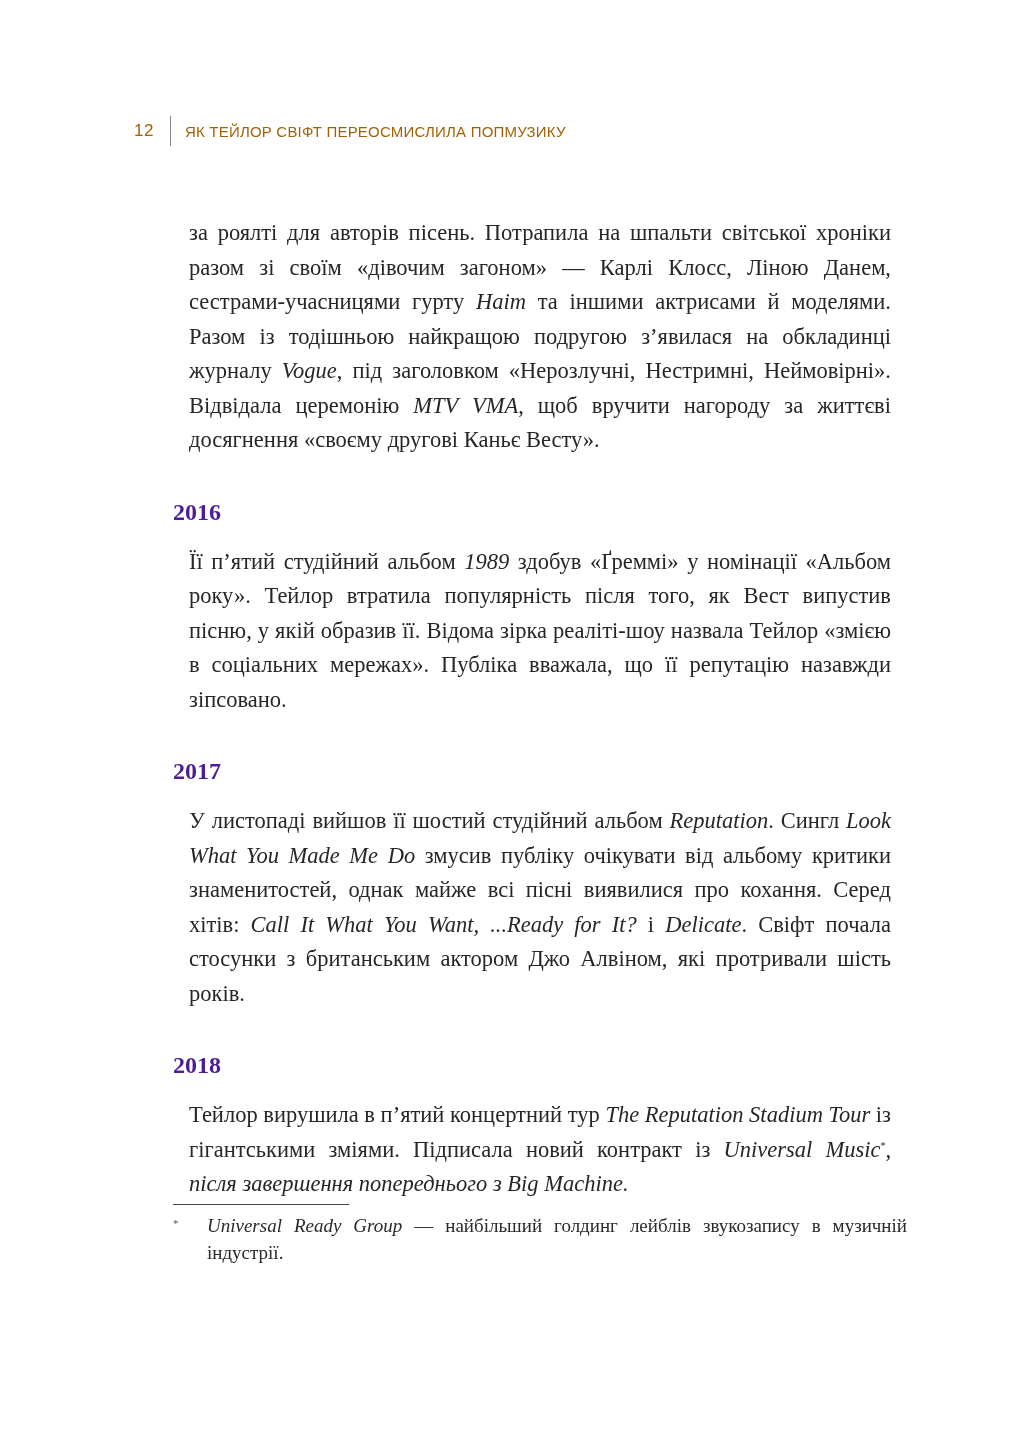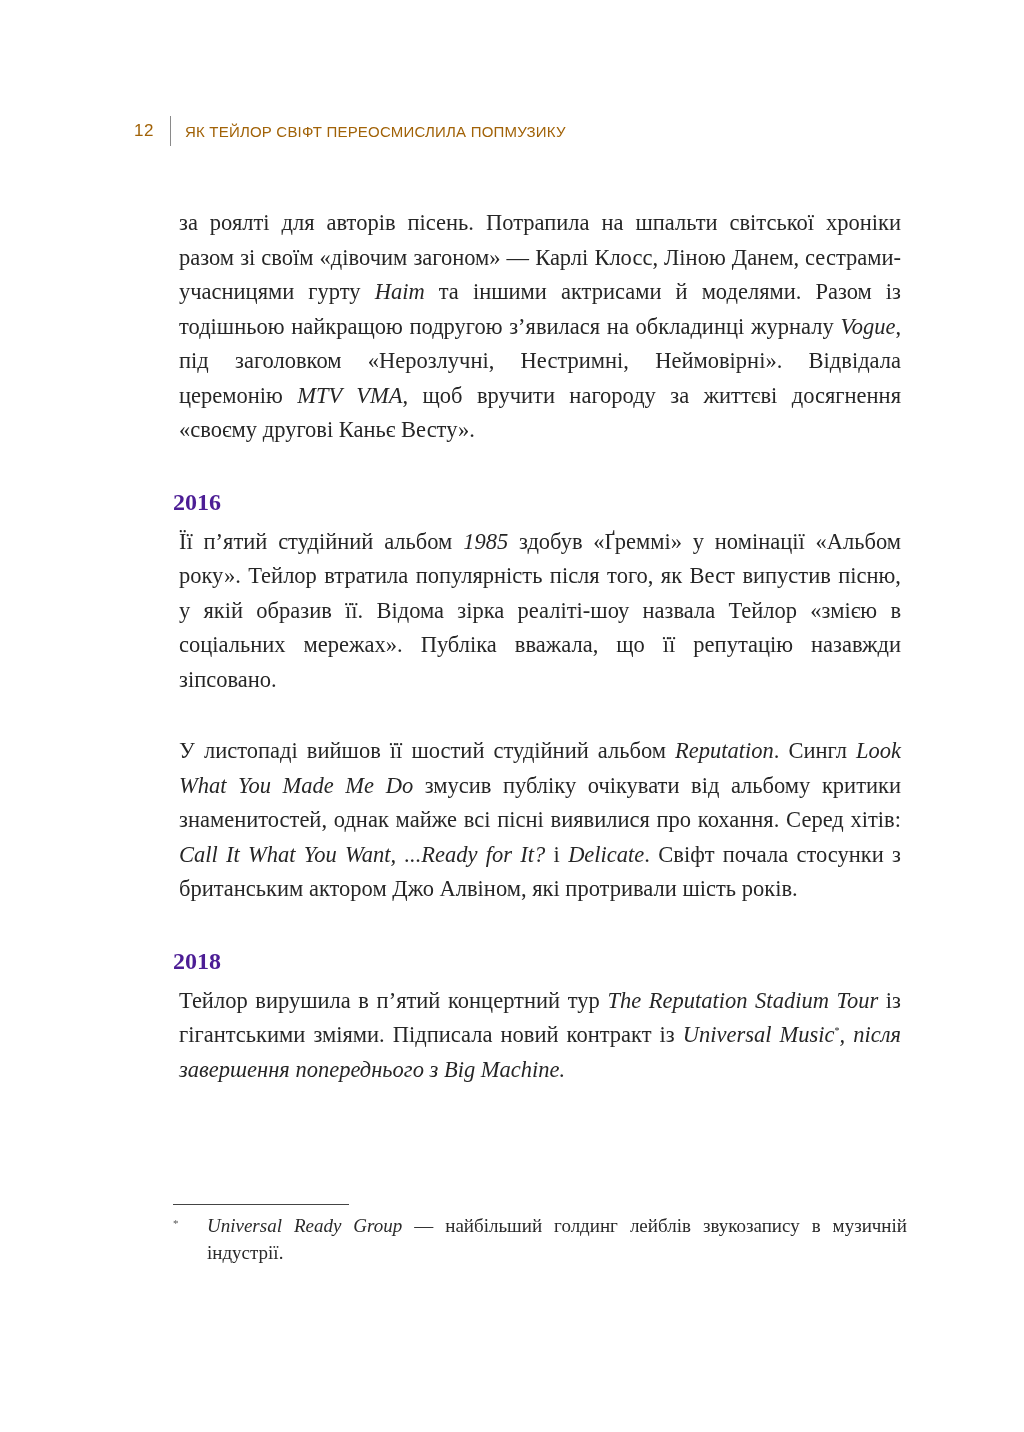--- a/index.html
+++ b/index.html
@@ -46,21 +46,21 @@
       left: 173px;
       top: 200px;
       width: 734px;
       font-family: "Liberation Serif", serif;
       font-size: 22.5px;
       line-height: 34.5px;
       text-align: justify;
       color: #262626;
     }
     .content p {
-      margin: 6px;
+      margin: 16px;
     }
     .year {
       font-family: "Liberation Serif", serif;
       font-weight: bold;
       font-size: 24px;
       line-height: 34px;
       color: #4c1d95;
       margin: 0;
     }
     .section {
@@ -110,24 +110,25 @@
   <span class="page-number">12</span>
   <span class="head-divider"></span>
   <span class="head-title">ЯК ТЕЙЛОР СВІФТ ПЕРЕОСМИСЛИЛА ПОПМУЗИКУ</span>
 </div>
 
 <div class="content">
   <p><span>за роялті для авторів пісень. Потрапила на шпальти світської хроніки разом зі своїм «дівочим загоном» — Карлі Клосс, Ліною Данем, сестрами-учасницями гурту </span><i>Haim</i><span> та іншими актрисами й моделями. Разом із тодішньою найкращою подругою з’явилася на обкладинці журналу </span><i>Vogue</i><span>, під заголовком «Нерозлучні, Нестримні, Неймовірні». Відвідала церемонію </span><i>MTV VMA</i><span>, щоб вручити нагороду за життєві досягнення «своєму другові Каньє Весту».</span></p>
 
   <div class="section">
     <h3 class="year">2016</h3>
-    <p><span>Її п’ятий студійний альбом </span><i>1985</i><span> здобув «Ґреммі» у номінації «Альбом року». Тейлор втратила популярність після того, як Вест випустив пісню, у якій образив її. Відома зірка реаліті-шоу назвала Тейлор «змією в соціальних мережах». Публіка вважала, що її репутацію назавжди зіпсовано.</span></p>
+    <p><span>Її п’ятий студійний альбом </span><i>1989</i><span> здобув «Ґреммі» у номінації «Альбом року». Тейлор втратила популярність після того, як Вест випустив пісню, у якій образив її. Відома зірка реаліті-шоу назвала Тейлор «змією в соціальних мережах». Публіка вважала, що її репутацію назавжди зіпсовано.</span></p>
   </div>
 
   <div class="section">
+    <h3 class="year">2017</h3>
     <p><span>У листопаді вийшов її шостий студійний альбом </span><i>Reputation</i><span>. Сингл </span><i>Look What You Made Me Do</i><span> змусив публіку очікувати від альбому критики знаменитостей, однак майже всі пісні виявилися про кохання. Серед хітів: </span><i>Call It What You Want, ...Ready for It?</i><span> і </span><i>Delicate</i><span>. Свіфт почала стосунки з британським актором Джо Алвіном, які протривали шість років.</span></p>
   </div>
 
   <div class="section">
     <h3 class="year">2018</h3>
     <p><span>Тейлор вирушила в п’ятий концертний тур </span><i>The Reputation Stadium Tour</i><span> із гігантськими зміями. Підписала новий контракт із </span><i>Universal Music</i><sup>*</sup><i>, після завершення попереднього з Big Machine.</i></p>
   </div>
 </div>
 
 <div class="fn-rule"></div>

